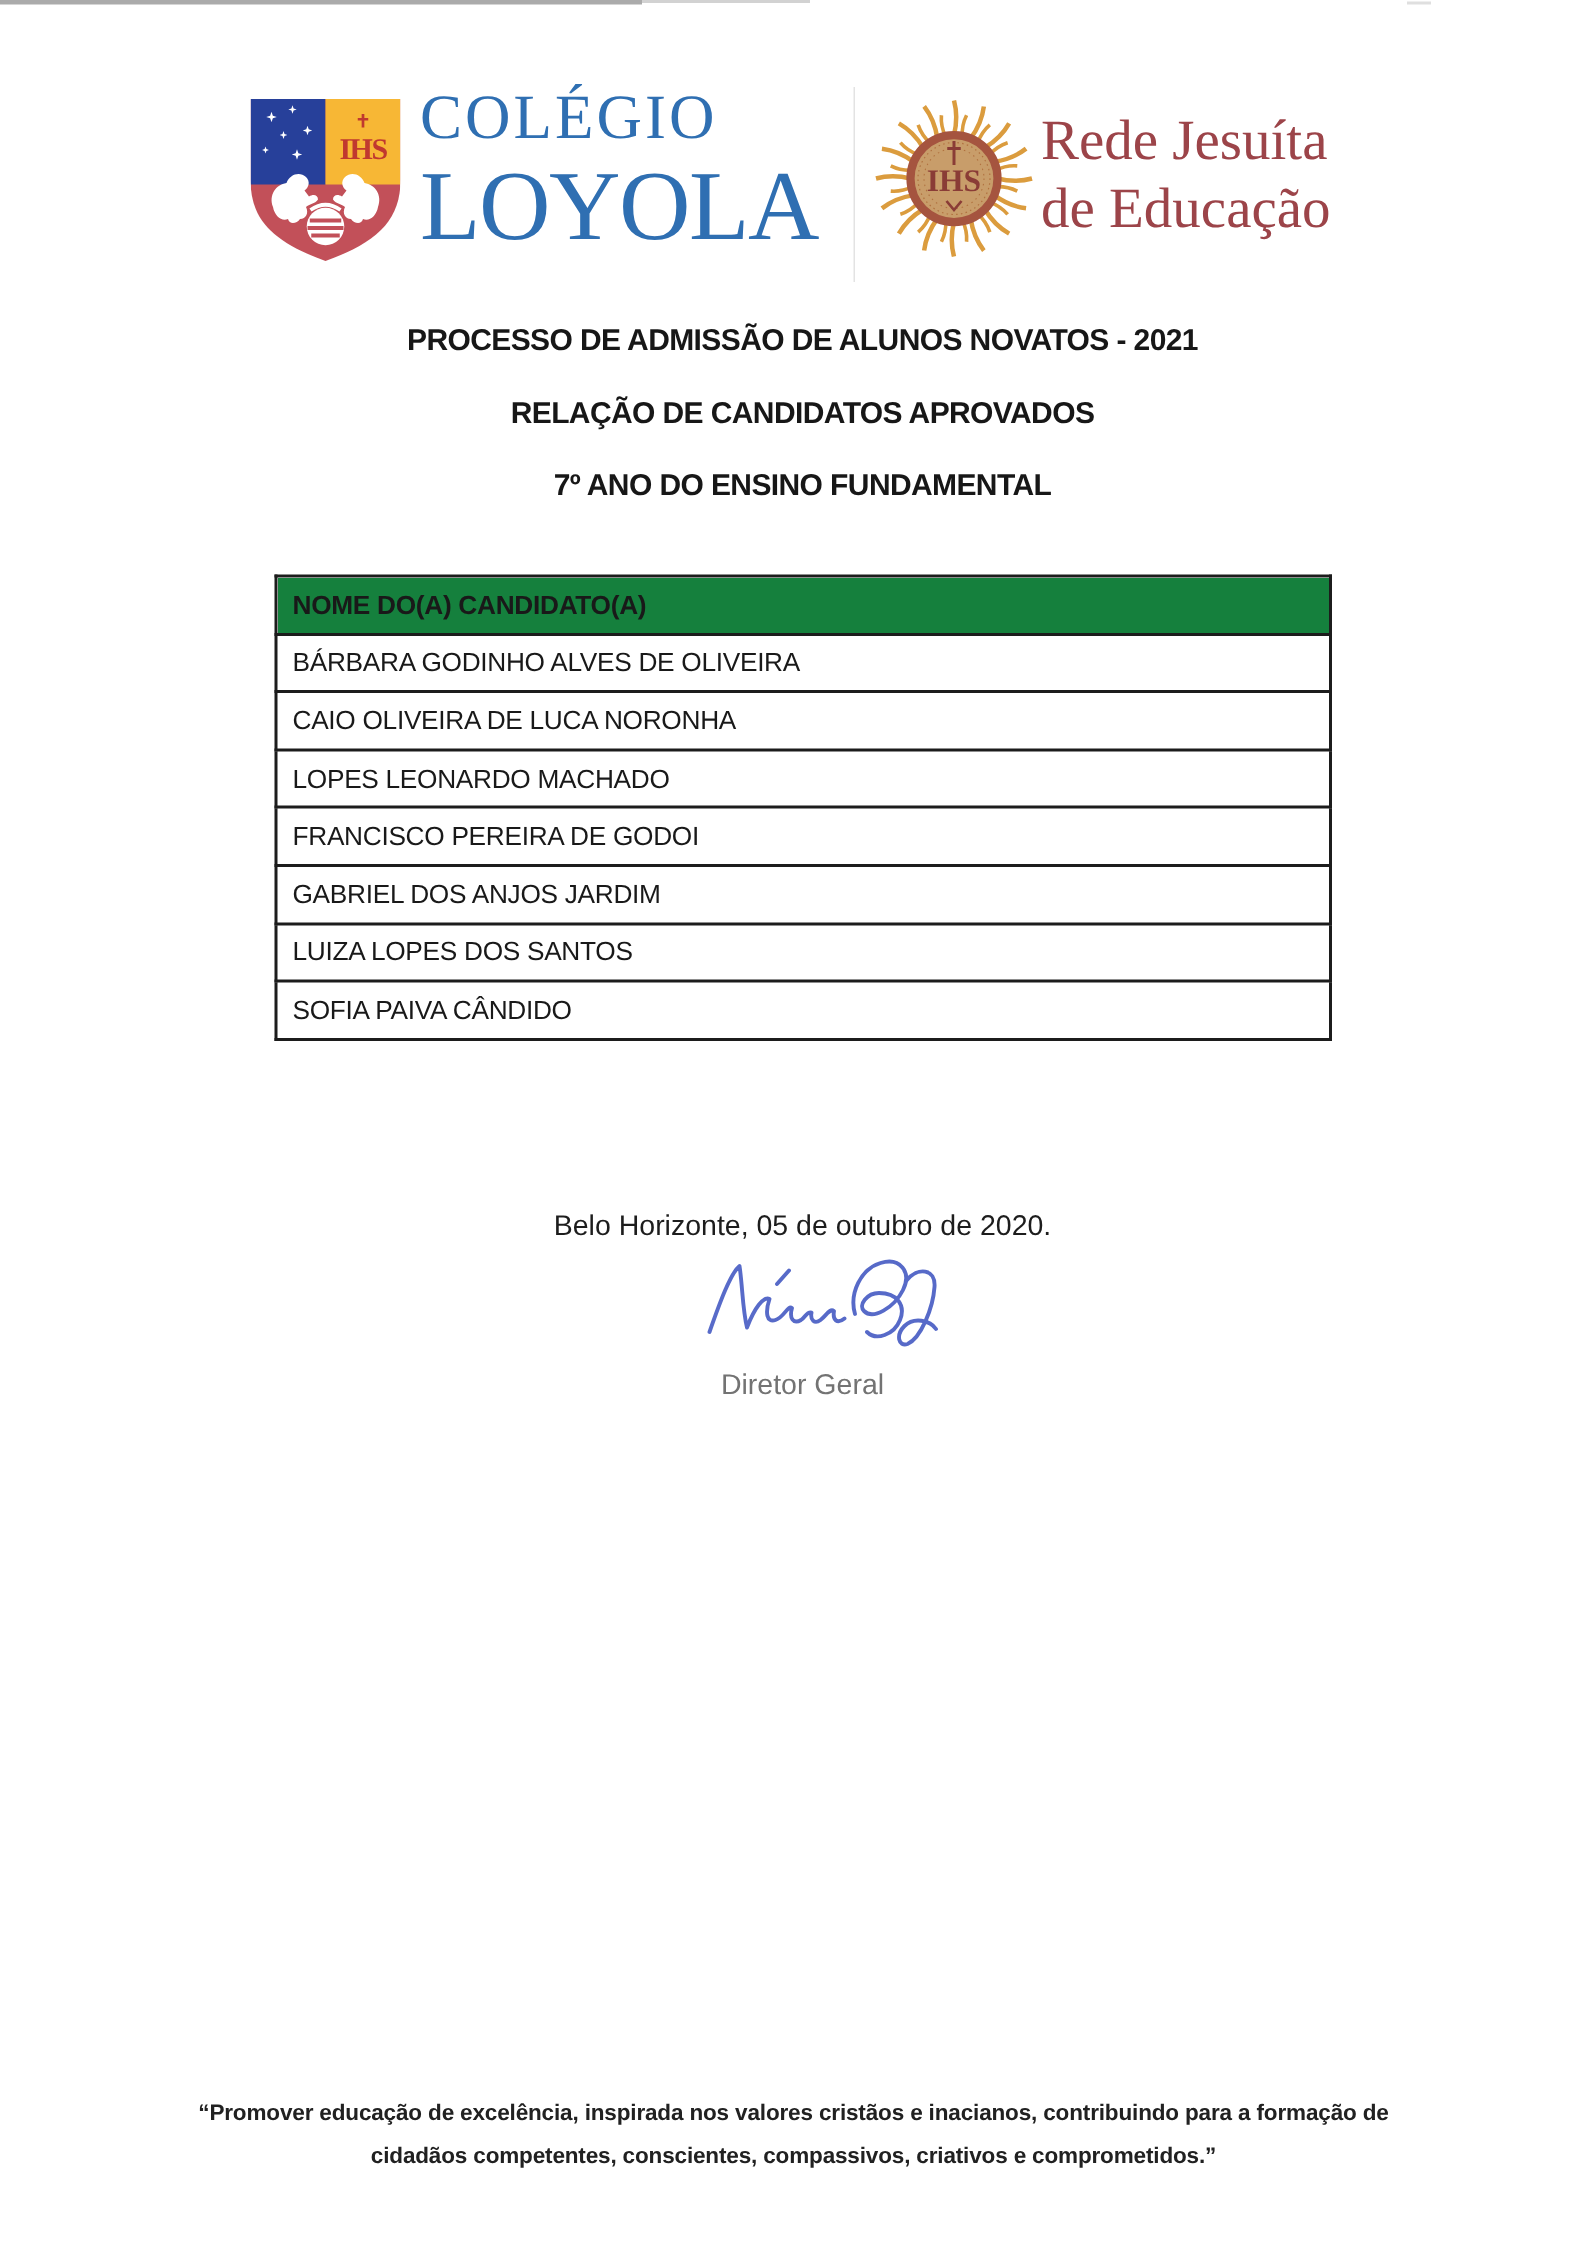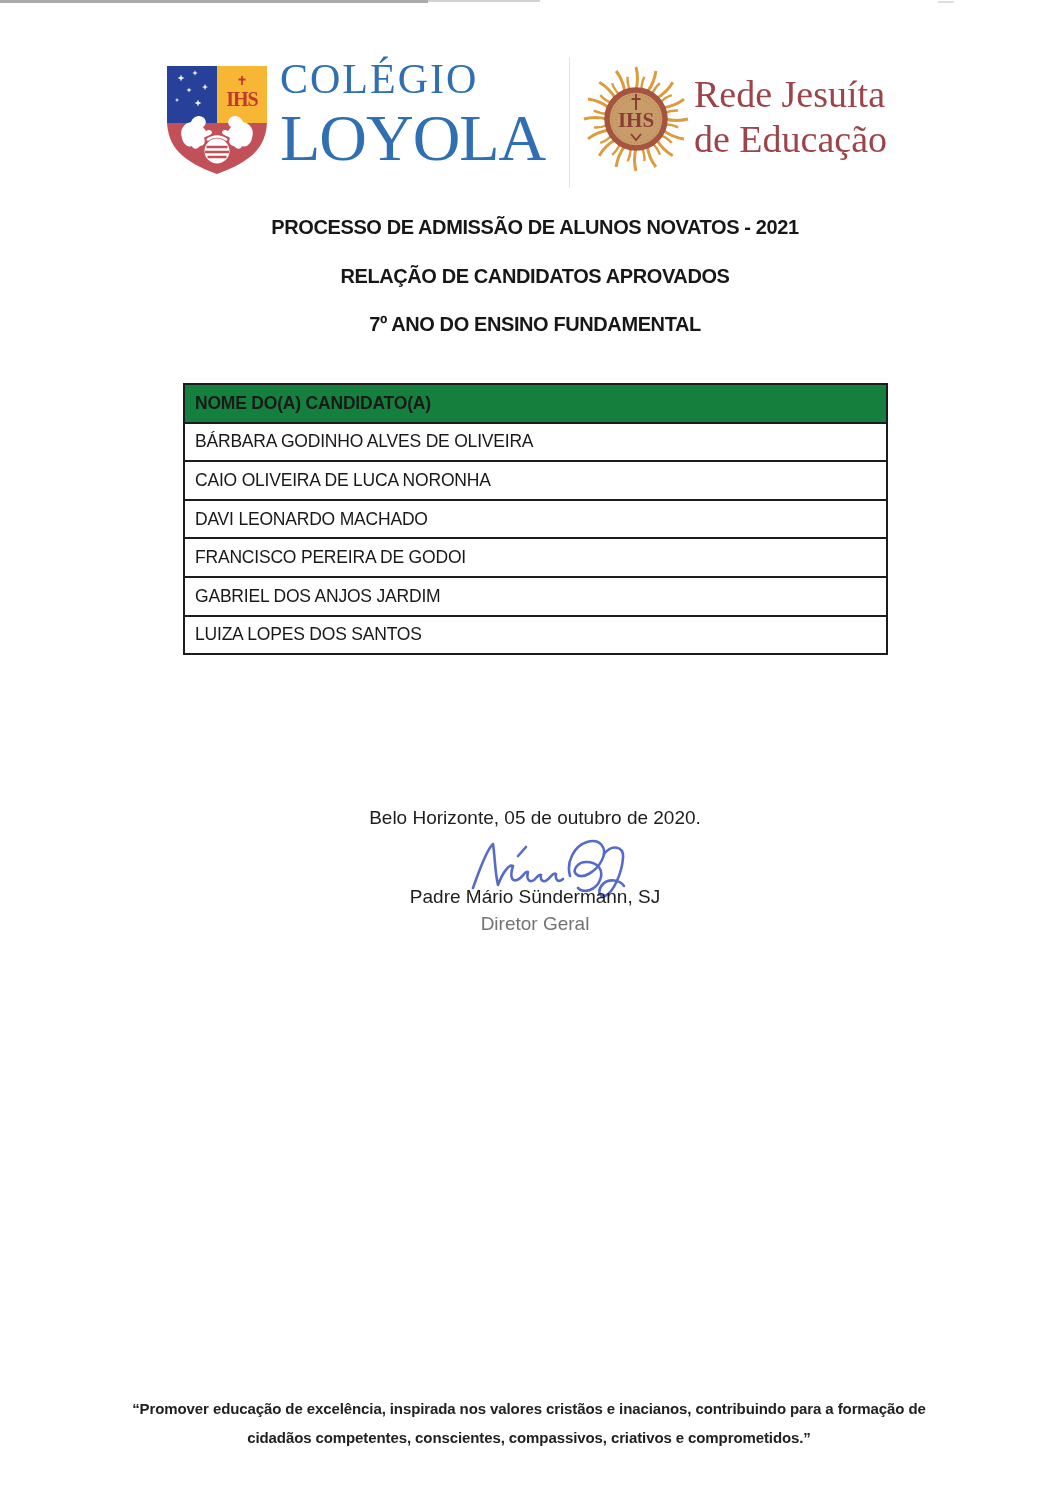--- a/index.html
+++ b/index.html
@@ -177,50 +177,52 @@
 
         <tr>
           <td>BÁRBARA GODINHO ALVES DE OLIVEIRA</td>
         </tr>
 
         <tr>
           <td>CAIO OLIVEIRA DE LUCA NORONHA</td>
         </tr>
 
         <tr>
-          <td>DAVI LEONARDO MACHADO</td>
+          <td>LOPES LEONARDO MACHADO</td>
         </tr>
 
         <tr>
           <td>FRANCISCO PEREIRA DE GODOI</td>
         </tr>
 
         <tr>
           <td>GABRIEL DOS ANJOS JARDIM</td>
         </tr>
 
         <tr>
           <td>LUIZA LOPES DOS SANTOS</td>
         </tr>
 
+        <tr>
+          <td>SOFIA PAIVA CÂNDIDO</td>
+        </tr>
       </tbody>
   </table>
 
   <div class="content dateline">Belo Horizonte, 05 de outubro de 2020.</div>
 
   <svg class="signature-svg" width="180" height="68" viewBox="0 0 180 68">
     <g stroke="#4f63c6" stroke-width="2.6" fill="none" stroke-linecap="round" stroke-linejoin="round" opacity="0.95">
       <path d="M7,54 C14,34 21,15 27,10 C29,23 29,39 32,51 C37,38 43,30 47,32 C44,41 45,48 51,46 C57,44 59,36 62,38 C60,45 63,49 68,46 C71,44 72,40 75,41 C74,46 77,49 81,46 C85,43 87,38 90,40 C89,46 92,49 97,45"></path>
       <path d="M52,22 L60,13"></path>
       <path d="M104,42 C100,28 108,12 121,8 C134,4 142,14 136,26 C130,38 116,46 110,40 C106,36 112,28 120,28 C132,28 138,36 134,46 C130,56 118,60 112,54"></path>
       <path d="M138,20 C146,10 158,12 157,24 C156,38 148,58 139,62 C133,64 131,56 137,50 C143,44 154,46 158,52"></path>
     </g>
   </svg>
 
-  <div class="content sig-name">Padre Mário Sündermann, SJ</div>
   <div class="content sig-role">Diretor Geral</div>
 
   <div class="footer">
     <div>“Promover educação de excelência, inspirada nos valores cristãos e inacianos, contribuindo para a formação de</div>
     <div>cidadãos competentes, conscientes, compassivos, criativos e comprometidos.”</div>
   </div>
 
 </div>
 
 </body></html>

